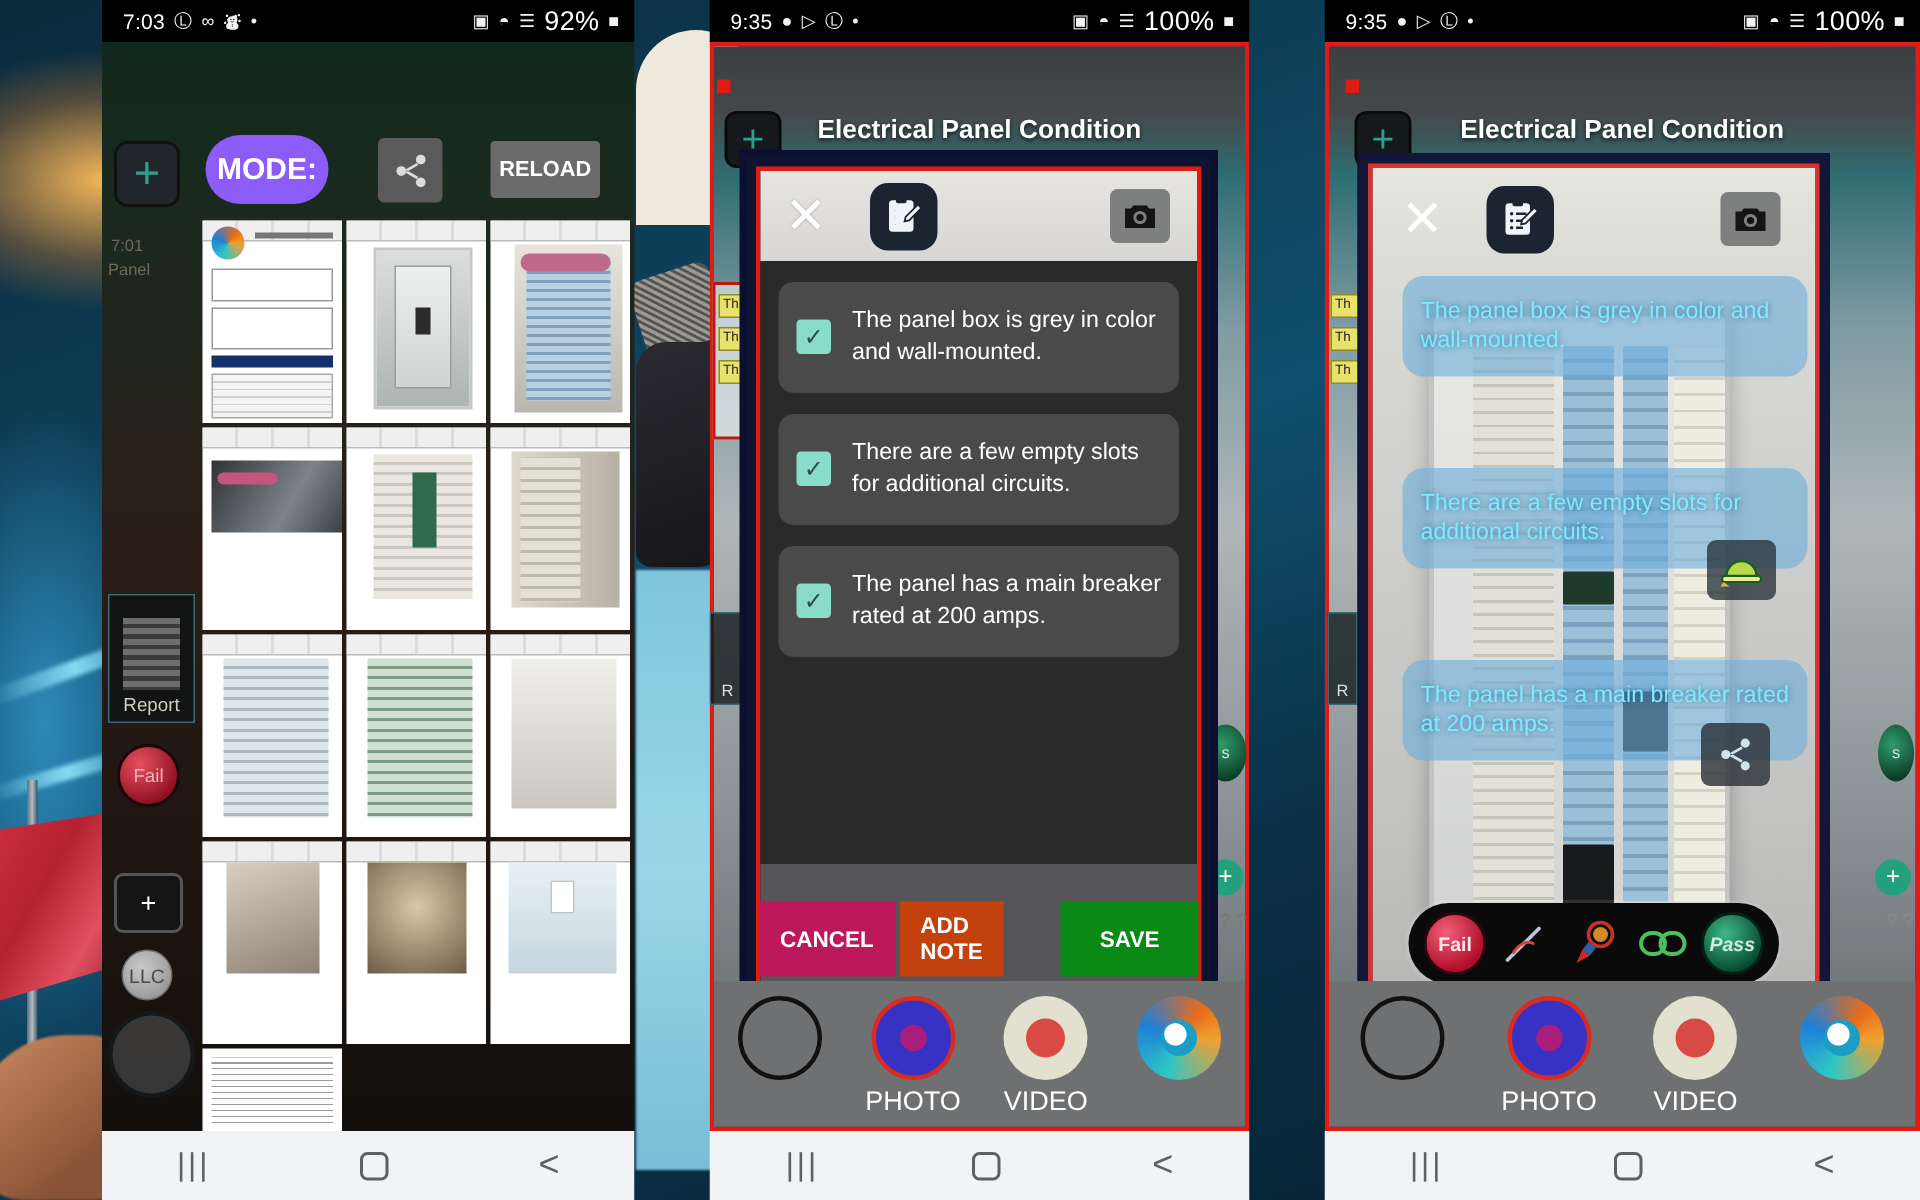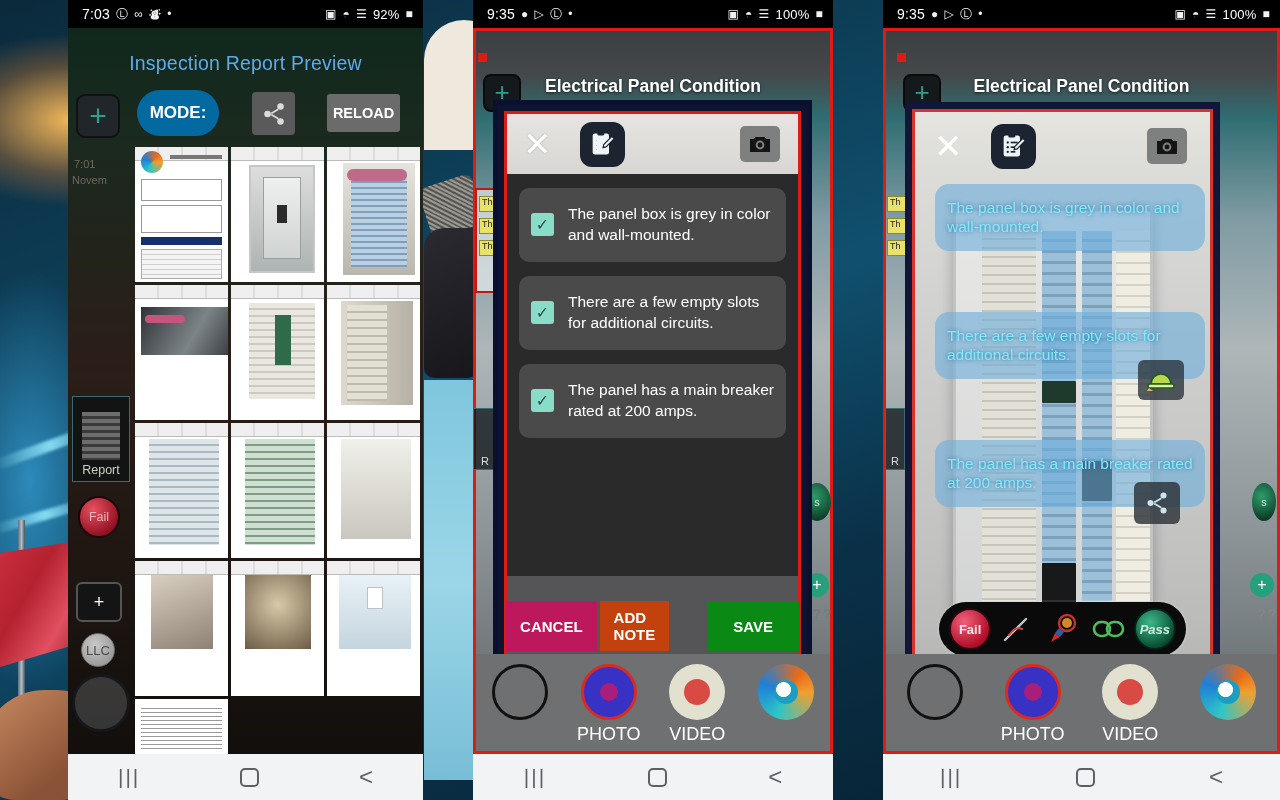--- a/index.html
+++ b/index.html
@@ -70,21 +70,21 @@
   #panel3 { left: 883px; width: 397px; }
 
   .statusbar {
     height: 28px; background: #000; color: #fff;
     display: flex; align-items: center; justify-content: space-between;
     padding: 0 10px 0 14px; font-size: 13.5px; letter-spacing: .2px;
   }
   .sb-left, .sb-right { display: flex; align-items: center; gap: 6px; }
   .sb-time { font-size: 14px; font-weight: 400; }
   .sb-ico { font-size: 12px; opacity: .95; }
-  .battnum { font-size: 13px; }
+  .battnum { font-size: 18px; }
 
   .navbar {
     position: absolute; left: 0; bottom: 0; width: 100%; height: 46px;
     background: #f2f3f4; display: flex; align-items: center; justify-content: space-around;
     color: #5d6165;
   }
   .nav-recents { font-size: 21px; letter-spacing: 2px; }
   .nav-home { width: 19px; height: 19px; border: 2px solid #5d6165; border-radius: 5px; }
   .nav-back { font-size: 24px; line-height: 1; }
 
@@ -94,21 +94,21 @@
     position: absolute; inset: 0;
     background: linear-gradient(180deg,#10281c 0%, #1a2a1f 14%, #2b1d17 48%, #120f0c 100%);
   }
   .p1-title {
     position: absolute; top: 24px; left: 0; width: 100%; text-align: center;
     color: #5fa9e8; font-size: 19.5px; letter-spacing: .2px;
   }
   .p1-controls { position: absolute; top: 62px; left: 0; width: 100%; height: 50px; }
   .mode-btn {
     position: absolute; left: 69px; top: 0; width: 82px; height: 46px;
-    background: #0369a1; border-radius: 24px; color: #fff; font-size: 17px;
+    background: #8b5cf6; border-radius: 24px; color: #fff; font-size: 20px;
     font-weight: bold; display: flex; align-items: center; justify-content: center;
   }
   .share-btn {
     position: absolute; left: 184px; top: 2px; width: 43px; height: 43px;
     background: #5a5a5a; border-radius: 4px; display: flex; align-items: center; justify-content: center;
   }
   .reload-btn {
     position: absolute; left: 259px; top: 4px; width: 73px; height: 38px;
     background: #6b6b6b; border-radius: 3px; color: #fff; font-size: 14.5px;
     font-weight: bold; display: flex; align-items: center; justify-content: center;
@@ -378,39 +378,38 @@
         <span class="sb-ico">▣</span>
         <span class="sb-ico">◓</span>
         <span class="sb-ico">☰</span>
         <span class="battnum">92%</span>
         <span class="sb-ico">■</span>
       </div>
     </div>
 
     <div class="p1-body">
       <div class="p1-bgphoto"></div>
-      <div class="p1-title">Inspection Report Preview</div>
 
       <div class="p1-controls">
         <div class="mode-btn">MODE:</div>
         <div class="share-btn">
           <svg width="26" height="26" viewBox="0 0 24 24" fill="#dcdcdc">
             <circle cx="18" cy="5" r="3"></circle>
               <circle cx="6" cy="12" r="3"></circle>
               <circle cx="18" cy="19" r="3"></circle>
             <path d="M8.6 11l7-4 .8 1.4-7 4zM8.6 13l7 4 .8-1.4-7-4z"></path>
           </svg>
         </div>
         <div class="reload-btn">RELOAD</div>
       </div>
 
       <div class="p1-rail">
         <div class="rail-add">+</div>
         <div class="rail-time">7:01</div>
-        <div class="rail-time2">Novem</div>
+        <div class="rail-time2">Panel</div>
         <div class="rail-report">
           <div class="sheet"></div>
           <div class="lbl">Report</div>
         </div>
         <div class="rail-fail">Fail</div>
         <div class="rail-folder">+</div>
         <div class="rail-seal">LLC</div>
         <div class="rail-circle"></div>
       </div>
 

